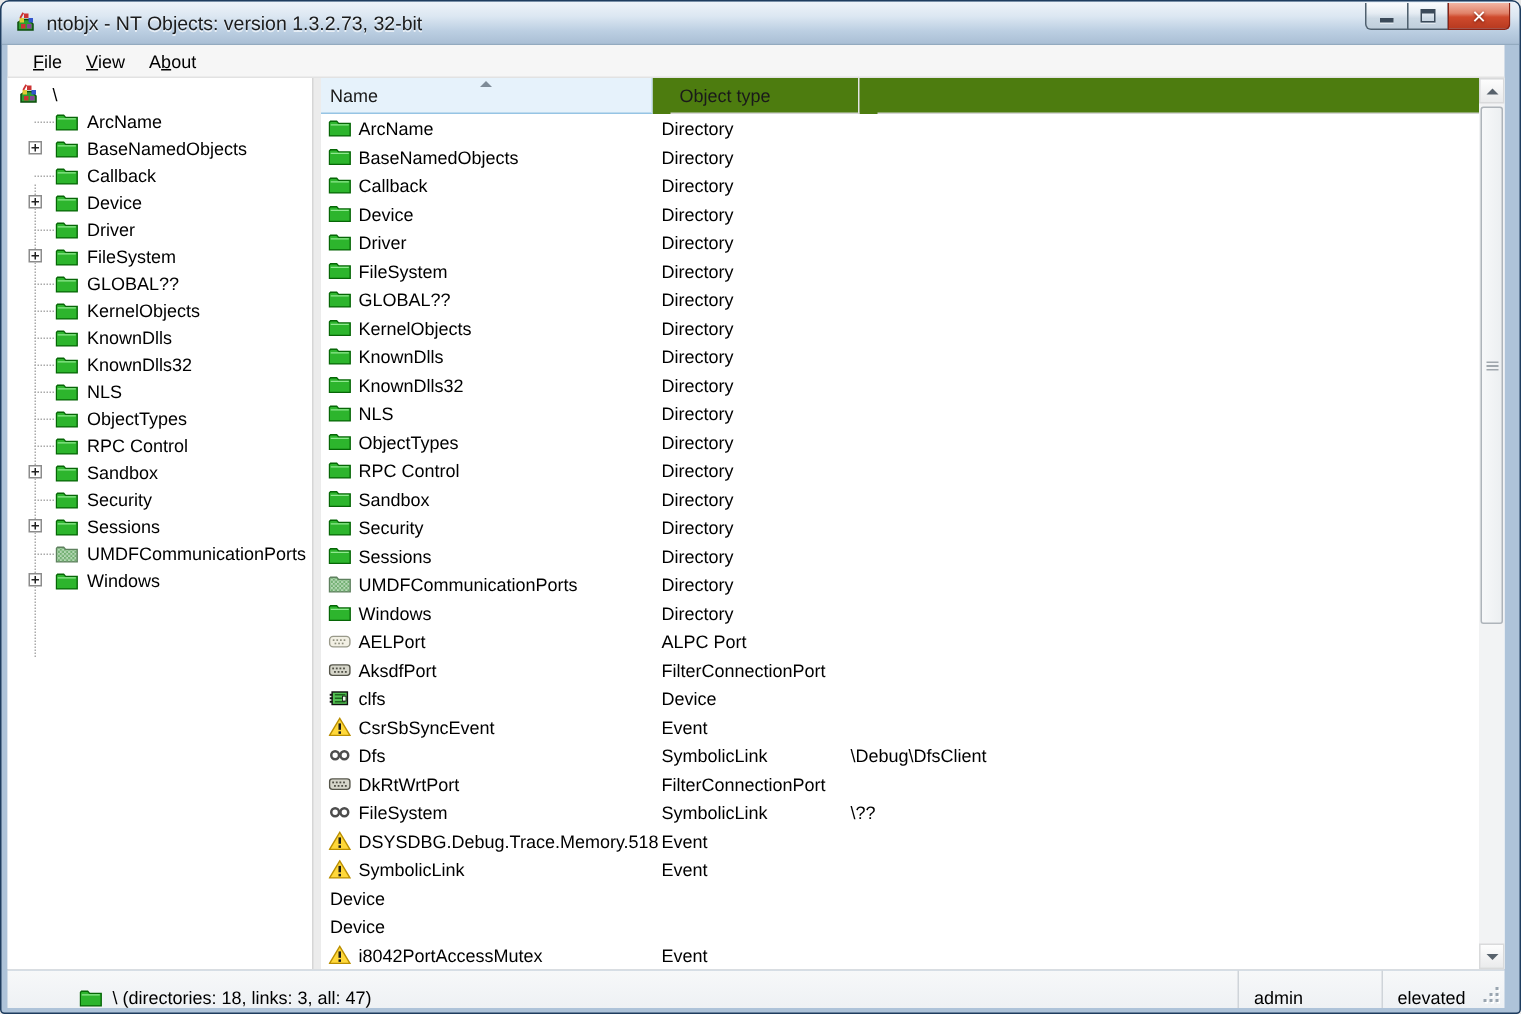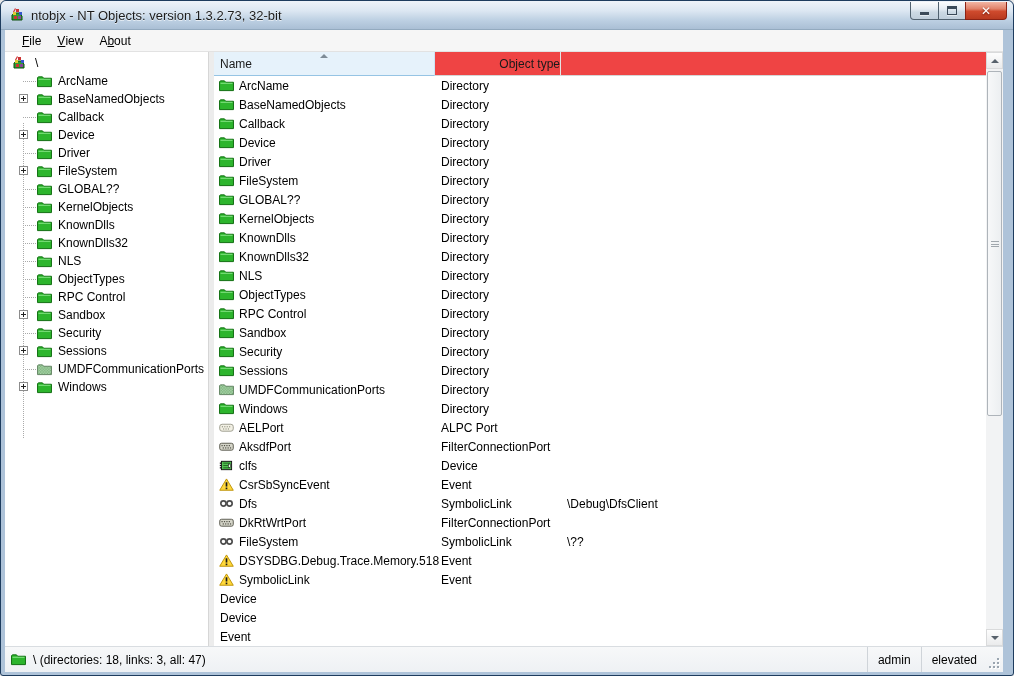--- a/index.html
+++ b/index.html
@@ -52,26 +52,26 @@
   .expander::after{content:'';position:absolute;top:1px;bottom:1px;left:3px;width:1px;background:#222;}
   .stub{position:absolute;left:4px;top:9px;width:13px;height:0;border-top:1px dotted #aaa;}
   .ticon{width:16px;height:14px;flex:none;margin-right:5px;display:flex;align-items:center;}
   .ticon svg{display:block;}
   .root-icon{width:16px;height:16px;flex:none;margin-right:8px;}
   .tlabel{padding-top:0px;}
   
   .splitter{position:absolute;left:203px;top:0;width:6px;height:594px;background:#ececec;border-left:1px solid #d6d6d6;}
   
   .list{position:absolute;left:209px;right:0;top:0;bottom:0;background:#fff;}
-  .lheader{position:absolute;left:0;right:17px;top:0;height:24px;display:flex;background:#ef4444;}
+  .lheader{position:absolute;left:0;right:17px;top:0;height:24px;display:flex;background:#4d7c0f;gap:12px;}
   .hcell{border-bottom:1px solid #d5d5d5;border-right:1px solid #e4e4e4;display:flex;align-items:center;
     padding-left:6px;position:relative;color:#1a1a1a;cursor:default;}
   .hcell.sorted{background:#e6f2fb;border-bottom:1px solid #96c4e4;border-right:1px solid #cde4f4;}
   .hcell.name{width:221px;}
-  .hcell.type{width:126px;justify-content:flex-end;}
+  .hcell.type{width:126px;}
   .hcell.target{width:198px;}
   .hcell.filler{flex:1;border-right:none;}
   .sortarrow{position:absolute;top:2px;left:50%;margin-left:-4px;width:0;height:0;
     border-left:4px solid transparent;border-right:4px solid transparent;border-bottom:4px solid #7e8b97;}
   .lbody{position:absolute;left:0;right:17px;top:24px;bottom:0;overflow:hidden;}
   .lrow{height:19px;display:flex;align-items:center;white-space:nowrap;cursor:default;}
   .c-name{width:221px;display:flex;align-items:center;padding-left:5px;}
   .c-name .licon{width:15px;height:14px;flex:none;margin-right:5px;display:flex;align-items:center;}
   .c-type{width:126px;padding-left:6px;}
   .c-target{flex:1;padding-left:6px;}
@@ -83,21 +83,21 @@
   .sbtn.down{bottom:0;}
   .arr-up{width:0;height:0;border-left:4px solid transparent;border-right:4px solid transparent;border-bottom:4px solid #58626c;}
   .arr-down{width:0;height:0;border-left:4px solid transparent;border-right:4px solid transparent;border-top:4px solid #58626c;}
   .sthumb{position:absolute;left:1px;right:1px;top:19px;height:345px;background:linear-gradient(90deg,#f7f8f9,#eceff1);
     border:1px solid #aeb4ba;border-radius:2px;display:flex;align-items:center;justify-content:center;}
   .sgrip{width:8px;height:6px;background-image:repeating-linear-gradient(to bottom,#a0a7ad 0,#a0a7ad 1px,transparent 1px,transparent 2.6px);}
   
   .statusbar{position:absolute;left:4px;right:10px;top:645px;height:26px;
     background:linear-gradient(180deg,#f7f8f9,#eef1f4);border-top:1px solid #d9dde1;
     display:flex;align-items:center;}
-  .spane{display:flex;align-items:center;height:100%;}
+  .spane{display:flex;align-items:flex-end;height:100%;margin-left:42px;}
   .spane.path{flex:1;padding-left:6px;}
   .spane.path .sicon{width:16px;height:14px;margin-right:6px;display:flex;align-items:center;}
   .spane.small{border-left:1px solid #cfd4d9;padding:0 10px;}
   .resize-grip{width:16px;height:100%;display:flex;align-items:flex-end;justify-content:flex-end;padding:0 2px 2px 0;}
 </style>
 </head>
 <body>
 
 <svg width="0" height="0" style="position:absolute" aria-hidden="true">
   <defs>
@@ -794,20 +794,30 @@
           </div>
           <div class="lrow">
             <div class="c-type">Device</div>
             <div class="c-target"></div>
           </div>
           <div class="lrow">
             <div class="c-type">Device</div>
             <div class="c-target"></div>
           </div>
           <div class="lrow">
+            <div class="c-name">
+              <span class="licon">
+                <svg width="15" height="13" viewBox="0 0 16 14">
+                  <path d="M8 1 L15.3 13.2 H0.7 Z" fill="#ffd83a" stroke="#bb8f00"></path>
+                  <rect x="7.1" y="4.6" width="1.8" height="4.6" fill="#1a1a1a"></rect>
+                  <rect x="7.1" y="10.3" width="1.8" height="1.8" fill="#1a1a1a"></rect>
+                </svg>
+              </span>
+              <span>i8042PortAccessMutex</span>
+            </div>
             <div class="c-type">Event</div>
             <div class="c-target"></div>
           </div>
         </div>
       <div class="vscroll">
         <div class="sbtn up">
             <span class="arr-up"></span>
           </div>
         <div class="sthumb">
             <span class="sgrip"></span>

